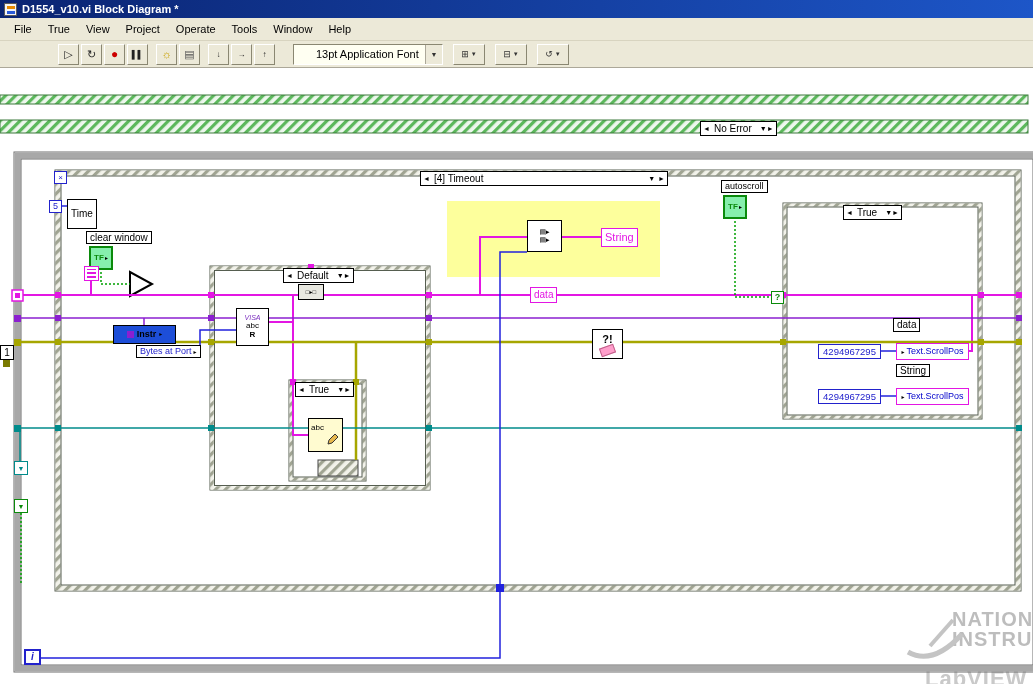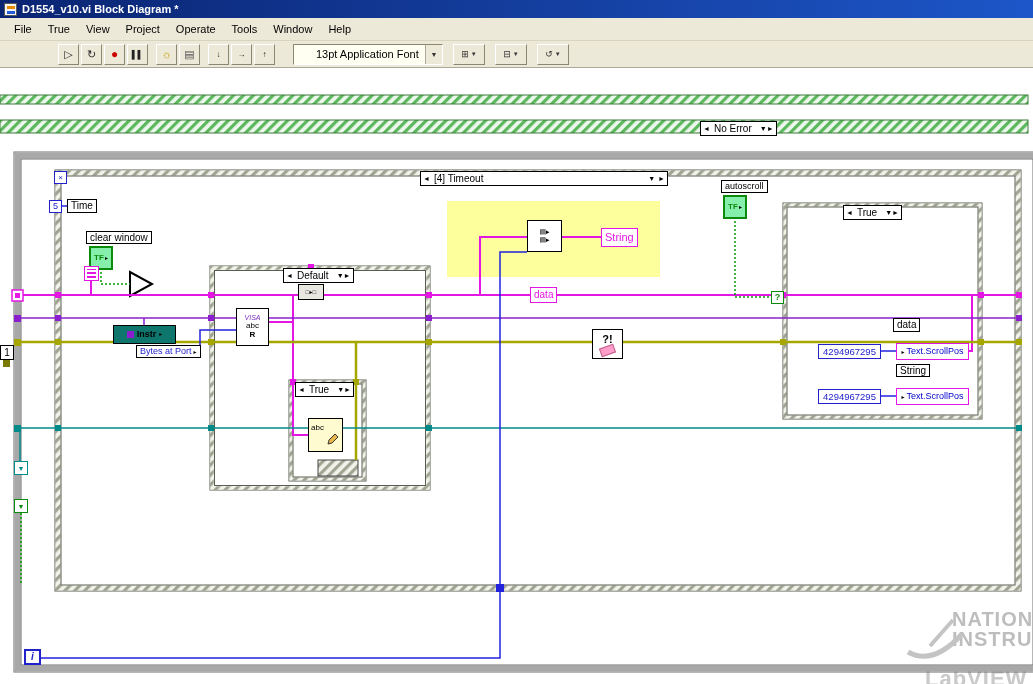--- a/index.html
+++ b/index.html
@@ -331,21 +331,21 @@
   </div>
 
   <div class="lbl blue" style="left:54px;top:171px;width:13px;height:13px;padding:0;font-size:8px;">
     <span>×</span>
   </div>
 
   <div class="lbl blue" style="left:49px;top:200px;width:13px;height:13px;padding:0;font-size:9px;">
     <span>5</span>
   </div>
 
-  <div class="lbl" style="left:67px;top:199px;height:14px;">
+  <div class="lbl" style="left:67px;top:199px;height:30px;">
     <span>Time</span>
   </div>
 
   <div class="lbl" style="left:86px;top:231px;height:13px;">
     <span>clear window</span>
   </div>
   <div class="tfterm" style="left:89px;top:246px;">
     <span class="tf">TF</span>
     <span class="out">▸</span>
   </div>
@@ -358,21 +358,21 @@
   <div class="node" style="left:298px;top:284px;width:26px;height:16px;background:#e8e8e0;">
     <span style="font-size:6px;">□▸□</span>
   </div>
 
   <div class="node" style="left:236px;top:308px;width:33px;height:38px;">
     <span style="color:#7b2fbe;font-style:italic;font-size:7px;">VISA</span>
     <span style="font-size:8px;">abc</span>
     <span style="font-weight:bold;font-size:8px;">R</span>
   </div>
 
-  <div class="node" style="left:113px;top:325px;width:63px;height:19px;flex-direction:row;gap:3px;background:#0f766e;">
+  <div class="node" style="left:113px;top:325px;width:63px;height:19px;flex-direction:row;gap:3px;background:#1d4ed8;">
     <span style="width:7px;height:7px;background:#8b1fd0;"></span>
     <span style="font-size:9px;font-weight:bold;">Instr</span>
     <span style="font-size:6px;">▸</span>
   </div>
   <div class="lbl" style="left:120px;top:345px;height:13px;color:#2222cc;font-size:9px;gap:2px;margin-left:16px;">
     <span>Bytes at Port</span>
     <span style="color:#000;font-size:6px;">▸</span>
   </div>
 
   <div class="node" style="left:308px;top:418px;width:35px;height:34px;background:#fffbd0;align-items:flex-start;padding:2px;">

